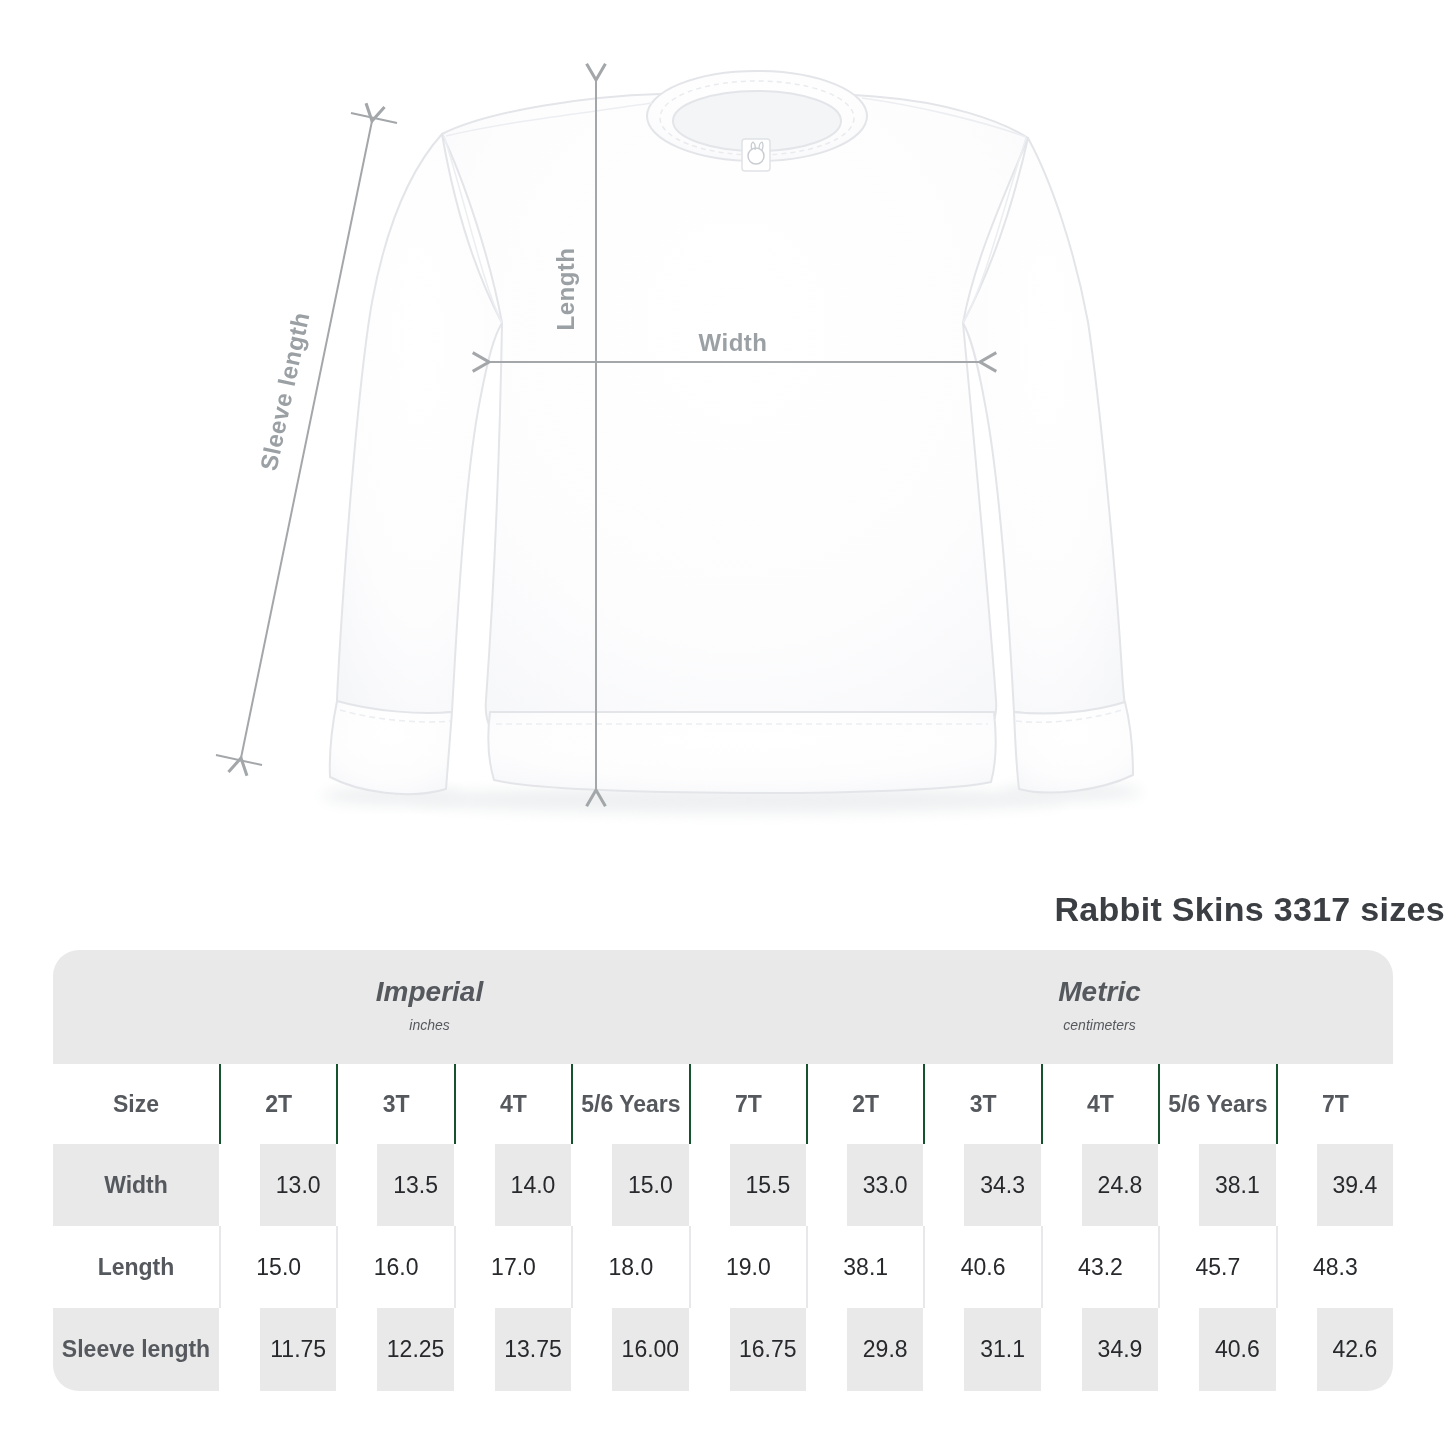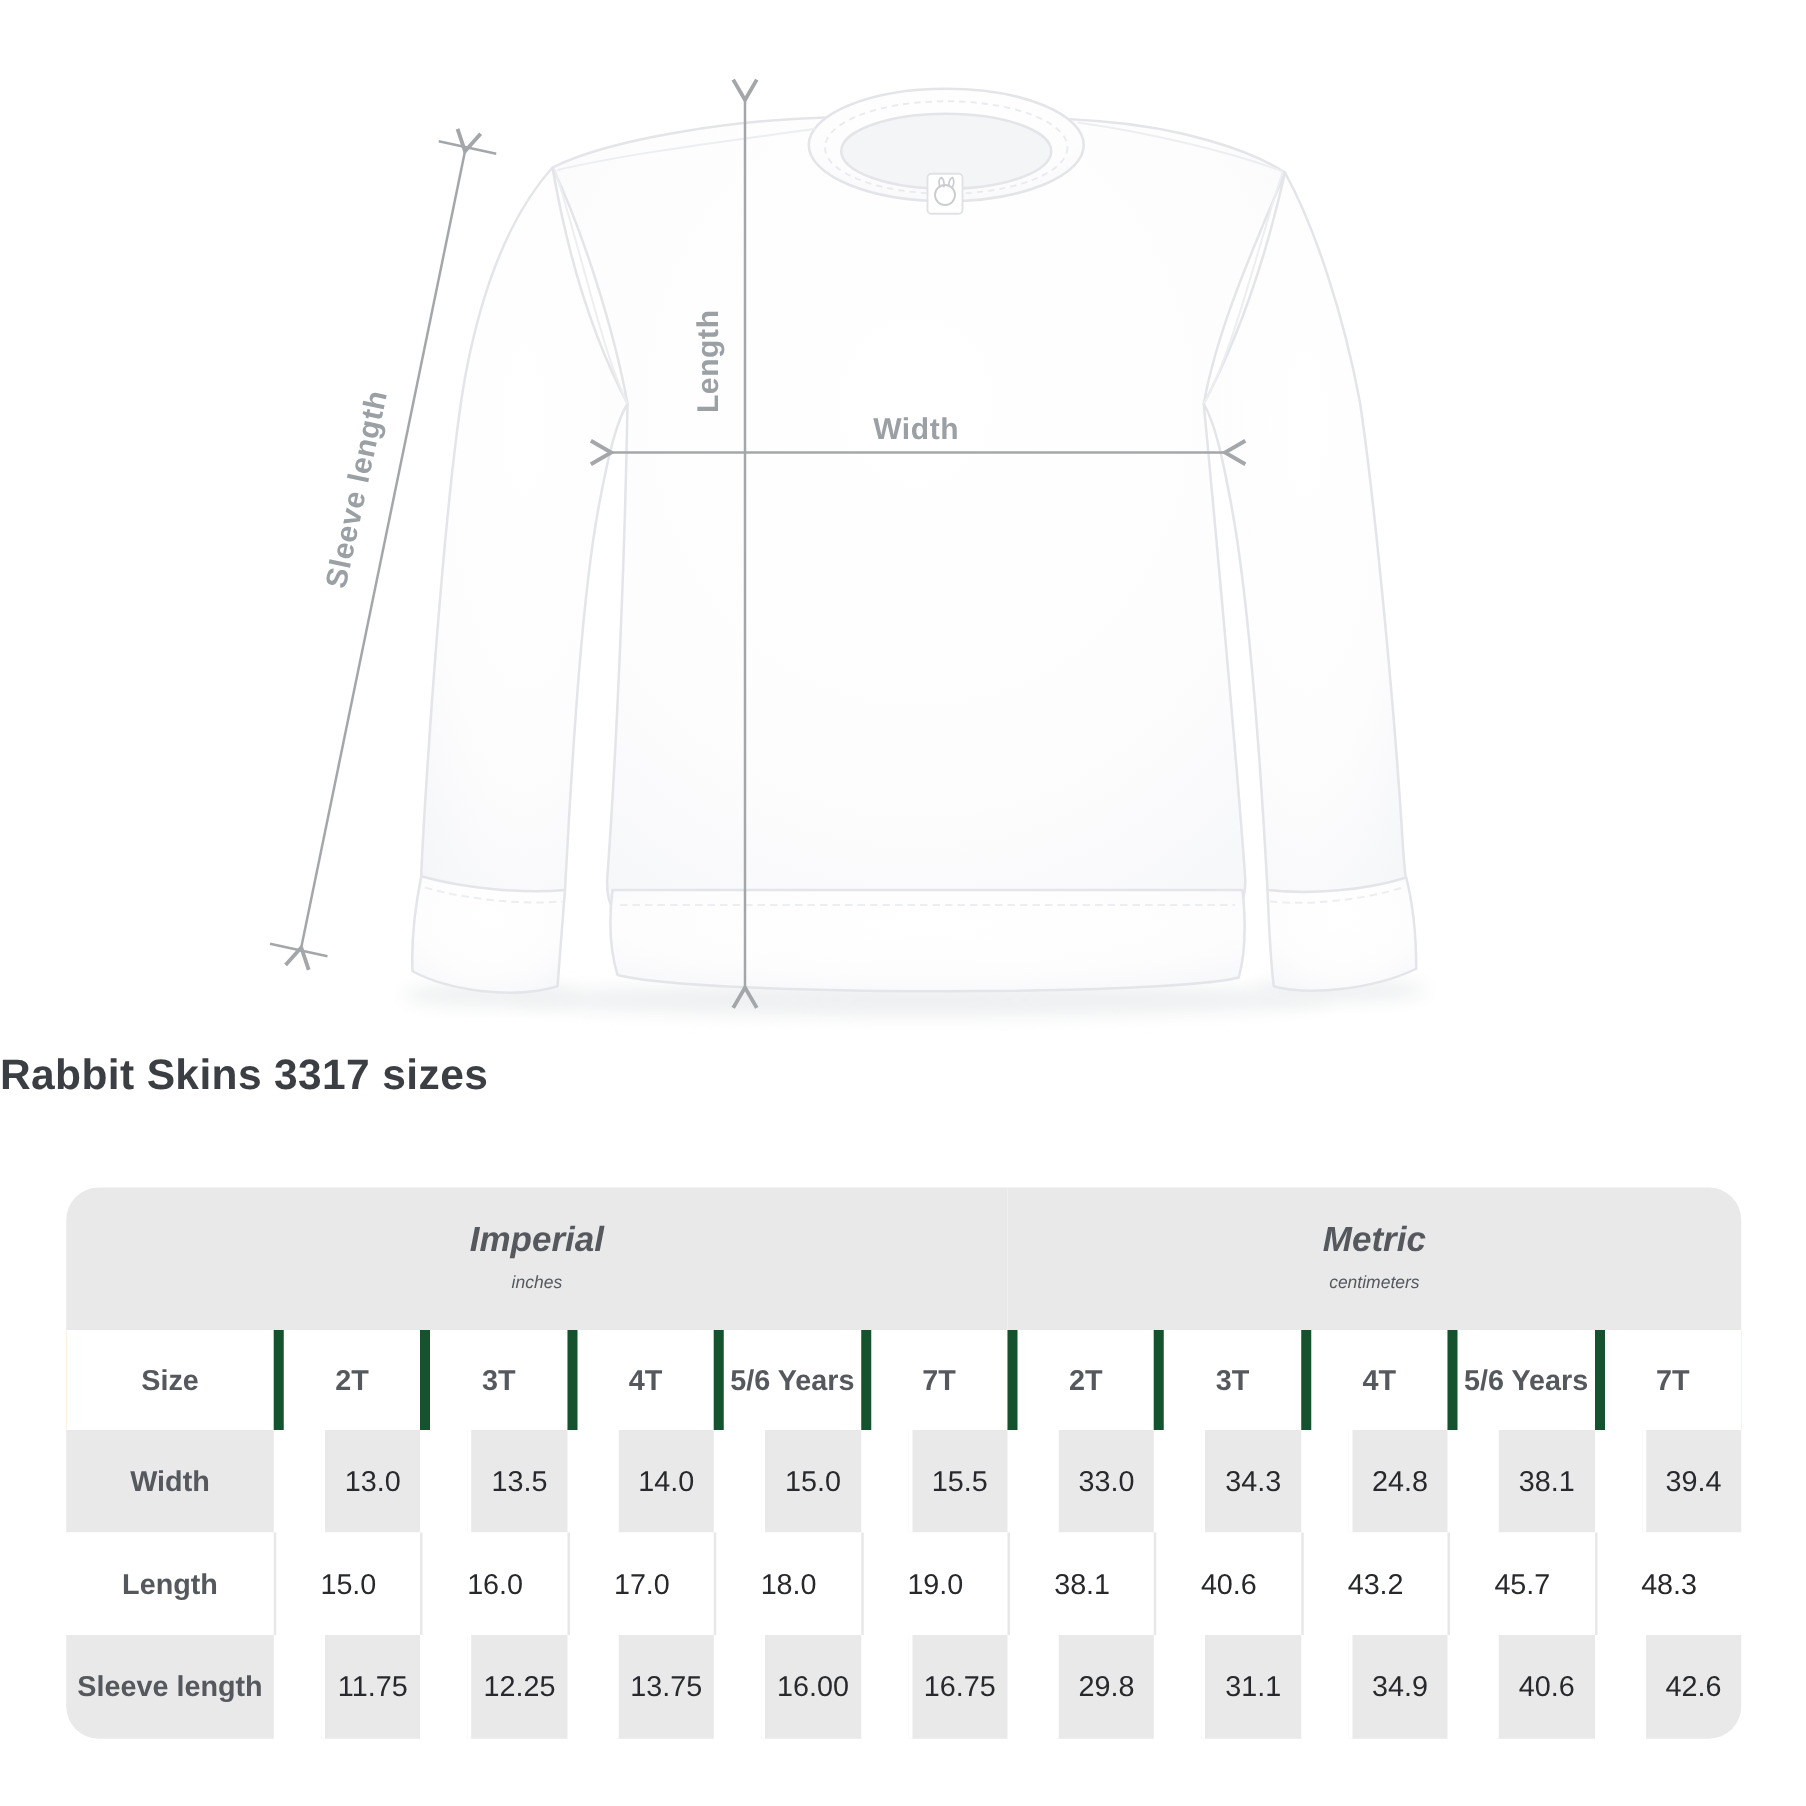--- a/index.html
+++ b/index.html
@@ -6,40 +6,40 @@
   body{width:1445px;height:1445px;position:relative;overflow:hidden;
        font-family:"Liberation Sans", sans-serif;}
   .page{position:absolute;inset:0;}
 
   
   .diagram{position:absolute;left:0;top:0;width:1445px;height:930px;}
   .dim-label{font-family:"Liberation Sans",sans-serif;font-weight:bold;
              font-size:24px;letter-spacing:.5px;fill:#9aa0a4;}
 
   
-  .title{position:absolute;left:0;top:839px;width:1445px;margin:0;
-         text-align:left;font-size:34px;line-height:42px;font-weight:bold;
+  .title{position:absolute;left:0;top:888px;width:1445px;margin:0;
+         text-align:right;font-size:34px;line-height:42px;font-weight:bold;
          color:#3b3e42;letter-spacing:.3px;}
 
   
   .size-table{position:absolute;left:53px;top:950px;width:1340px;}
   .trow{display:grid;grid-template-columns:166px repeat(10,1fr);text-align:right;}
   .trow.group-row{grid-template-columns:753px 587px;height:114px;}
   .trow.header-row{height:80px;background:#fdba74;}
   .trow.data-row{height:82px;}
   .trow.data-row.last{height:83px;}
   .cell{display:flex;align-items:center;justify-content:center;
         font-size:23px;color:#27292c;}
   .cell.group{flex-direction:column;background:#e9e9ea;justify-content:center;}
   .cell.group.imperial{border-top-left-radius:26px;}
   .cell.group.metric{border-top-right-radius:26px;}
   .g-label{font-size:28px;font-weight:bold;font-style:italic;color:#55595e;line-height:34px;}
   .g-sub{font-size:14px;font-style:italic;color:#55595e;line-height:28px;margin-top:2px;}
   .hcell{font-weight:bold;color:#55595e;font-size:23px;background:#ffffff;}
-  .header-row .cell + .cell{border-left:8px solid #14532d;}
+  .header-row .cell + .cell{border-left:2px solid #14532d;}
   .data-row.gray .cell{background:#e9e9ea;}
   .data-row.gray .cell + .cell{border-left:3px solid #ffffff;margin-left:38px;}
   .data-row.white .cell{background:#ffffff;}
   .data-row.white .cell + .cell{border-left:2px solid #e8e8ea;}
   .rlabel{font-weight:bold;color:#55595e;font-size:23px;}
   .data-row.last .cell:first-child{border-bottom-left-radius:26px;}
   .data-row.last .cell:last-child{border-bottom-right-radius:26px;}
 </style>
 </head>
 <body>

